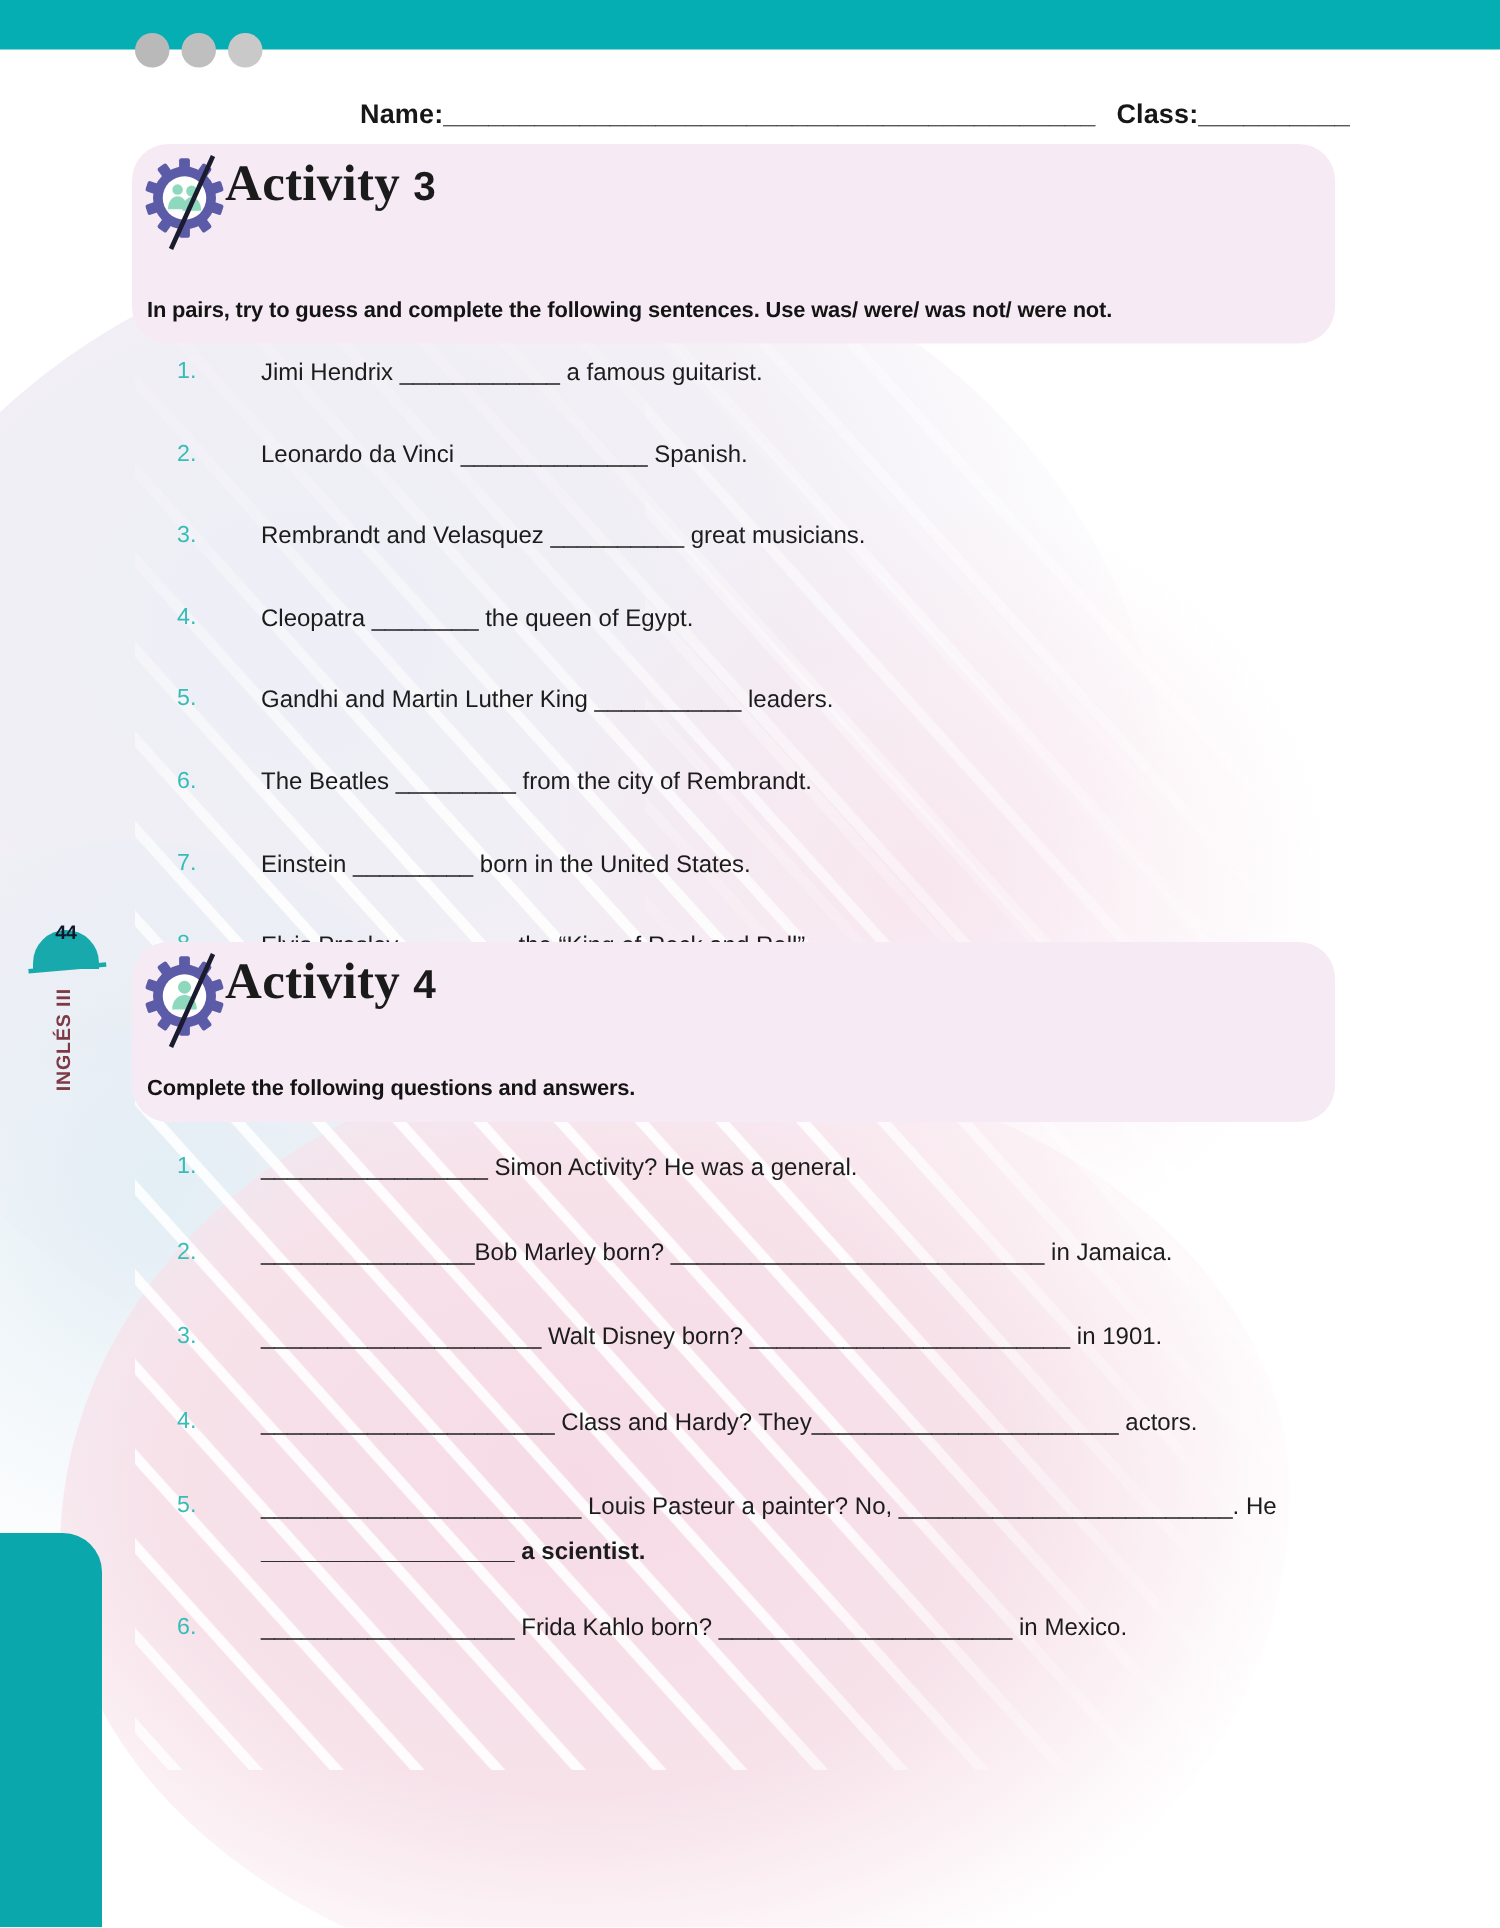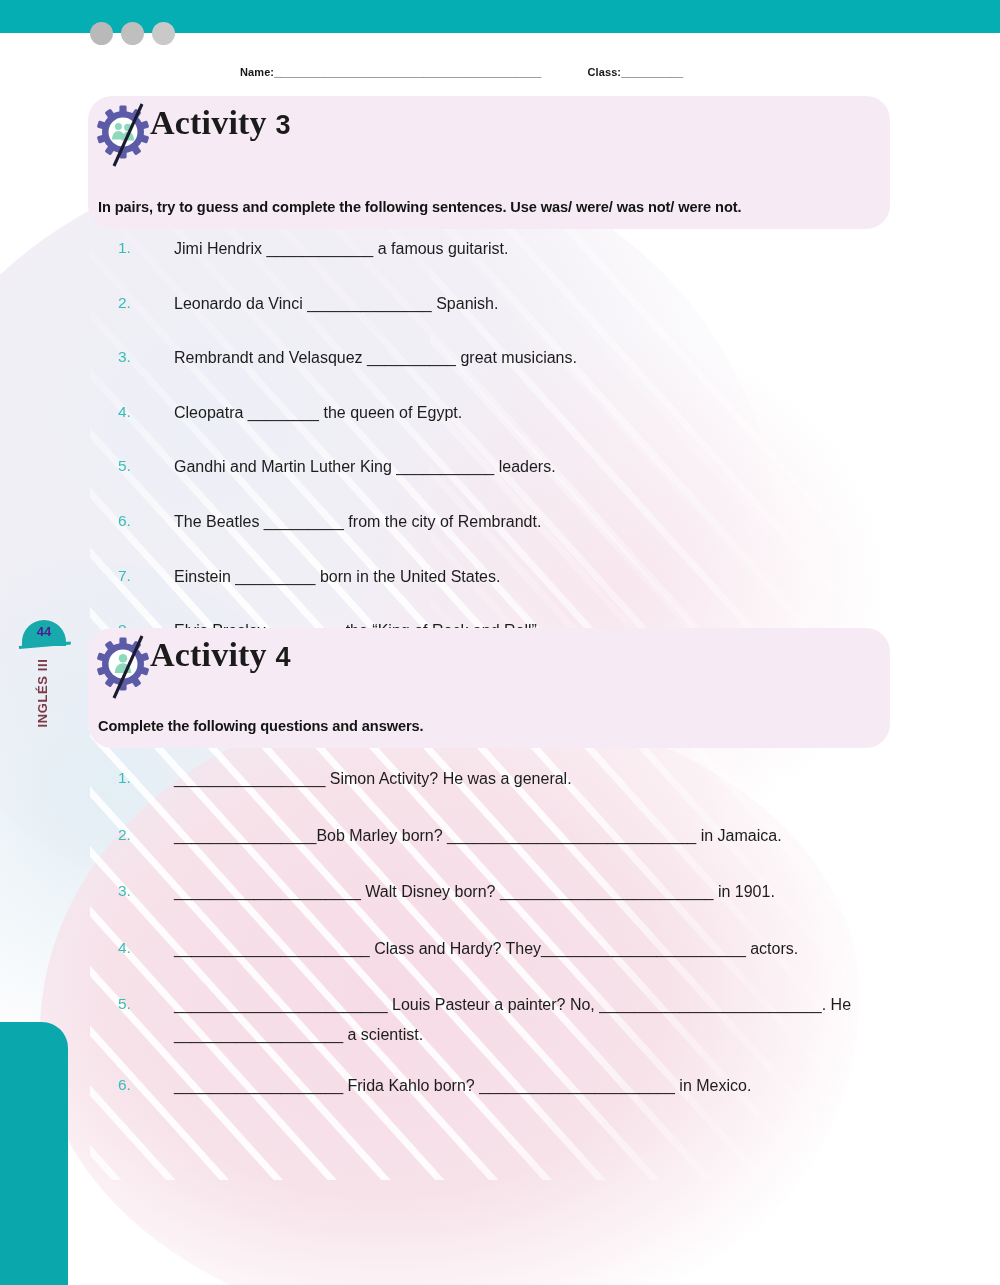--- a/index.html
+++ b/index.html
@@ -107,22 +107,22 @@
   
   .page-marker { position:absolute; left:20px; top:620px; width:52px; height:130px; }
   .marker-dome {
     position:absolute; left:2px; top:0;
     width:44px; height:26px;
     background:#17a9ab;
     border-radius:22px 22px 0 0;
     display:flex; align-items:flex-end; justify-content:center;
   }
   .marker-num {
-    color:#4c1d95; font-size:13px; font-weight:700;
-    line-height:1; padding-bottom:8px;
+    color:#0f172a; font-size:13px; font-weight:700;
+    line-height:1; padding-bottom:18px;
     font-family:"Liberation Sans", sans-serif;
   }
   .marker-rule {
     position:absolute; left:-1px; top:26px;
     width:52px; height:3px; background:#17a9ab;
     transform:rotate(-5deg); transform-origin:left center;
   }
   .marker-label {
     position:absolute; left:-10px; top:42px;
     width:64px;
@@ -131,21 +131,21 @@
     transform:rotate(-90deg); transform-origin:center center;
     margin-top:26px;
     text-align:center;
     white-space:nowrap;
   }
 
   
   .name-row {
     position:absolute; left:240px; top:66px;
     width:660px;
-    font-size:11px; font-weight:700; color:#171717;
+    font-size:18px; font-weight:700; color:#171717;
     display:flex; align-items:baseline;
     letter-spacing:.1px;
   }
   .name-row .blank { text-decoration:none; }
 
   
   .activity-panel {
     position:absolute;
     background:#f6ebf5;
     border-radius:24px;
@@ -187,21 +187,21 @@
   #list-3 .qitem { margin-bottom:33px; }
   #list-4 .qitem { margin-bottom:35px; }
   #list-4 .qitem.two-line { margin-bottom:29px; }
 
   .qnum {
     color:#37bdb7; font-weight:400;
     width:32px; flex:none;
     font-size:15.5px;
   }
   .qtext { flex:1;margin-left:24px; }
-  .qtext .l2 { display:block; margin-top:8px; }
+  .qtext .l2 { display:block; margin-top:8px;font-weight:bold; }
 
   
   .act-icon svg { display:block; width:60px; height:66px; }
 </style>
 </head>
 <body>
 
 <div id="page">
 
   <div class="bg-layer">

